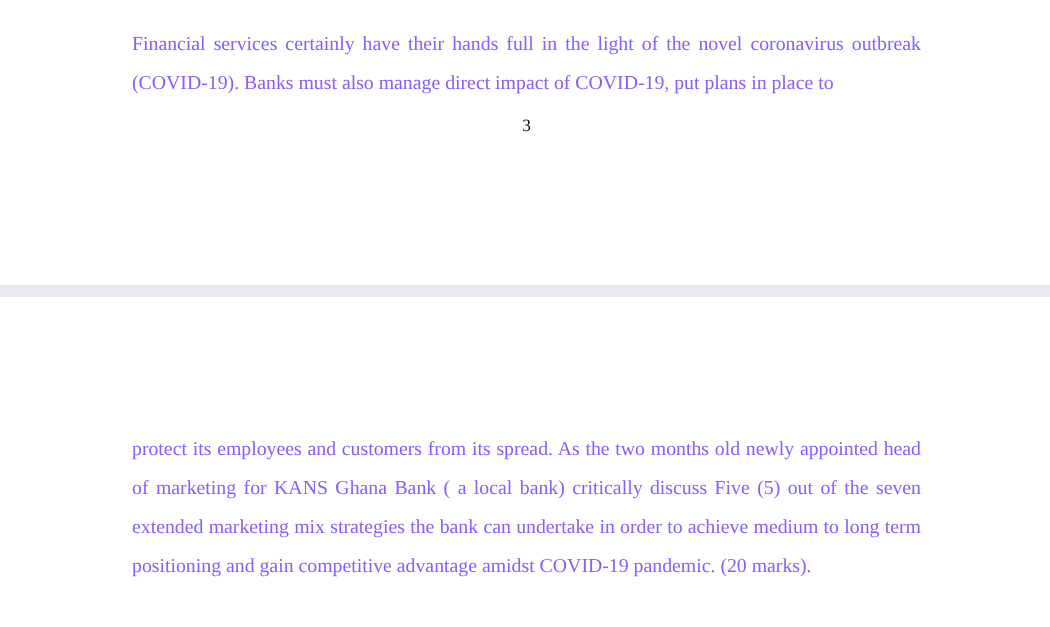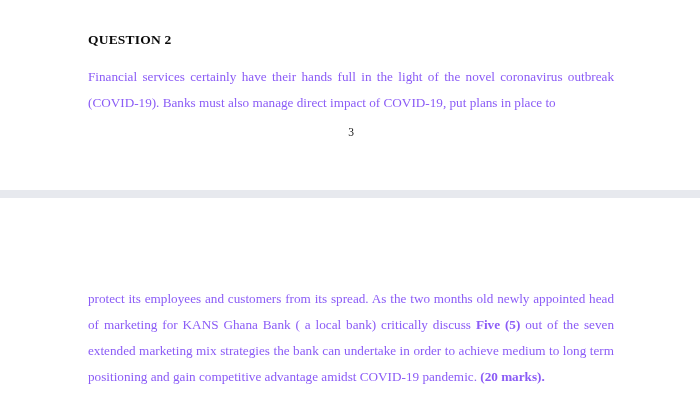--- a/index.html
+++ b/index.html
@@ -61,42 +61,41 @@
     line-height: 26px;
     color: #8b5cf6;
     text-align: justify;
     margin: 0;
     padding-top: 16px;
   }
   .para-2 {
     padding-top: 0;
   }
   .para .b {
-    font-weight: bold;
+    font-weight: normal;
   }
   .page-number {
     font-family: "Liberation Serif", serif;
     font-size: 11.5px;
     color: #111111;
     text-align: center;
     margin: 0;
     padding-top: 10px;
   }
   .spacer-top {
     height: 88px;
   }
 </style>
 </head>
 <body>
 
 <div class="viewer">
 
   <div class="page page-1">
     <div class="content">
-      <p class="q-title">QUESTION 2</p>
       <p class="para">Financial services certainly have their hands full in the light of the novel coronavirus outbreak (COVID-19). Banks must also manage direct impact of COVID-19, put plans in place to</p>
       <p class="page-number">3</p>
     </div>
   </div>
 
   <div class="page-gap"></div>
 
   <div class="page page-2">
     <div class="content">
       <div class="spacer-top"></div>

